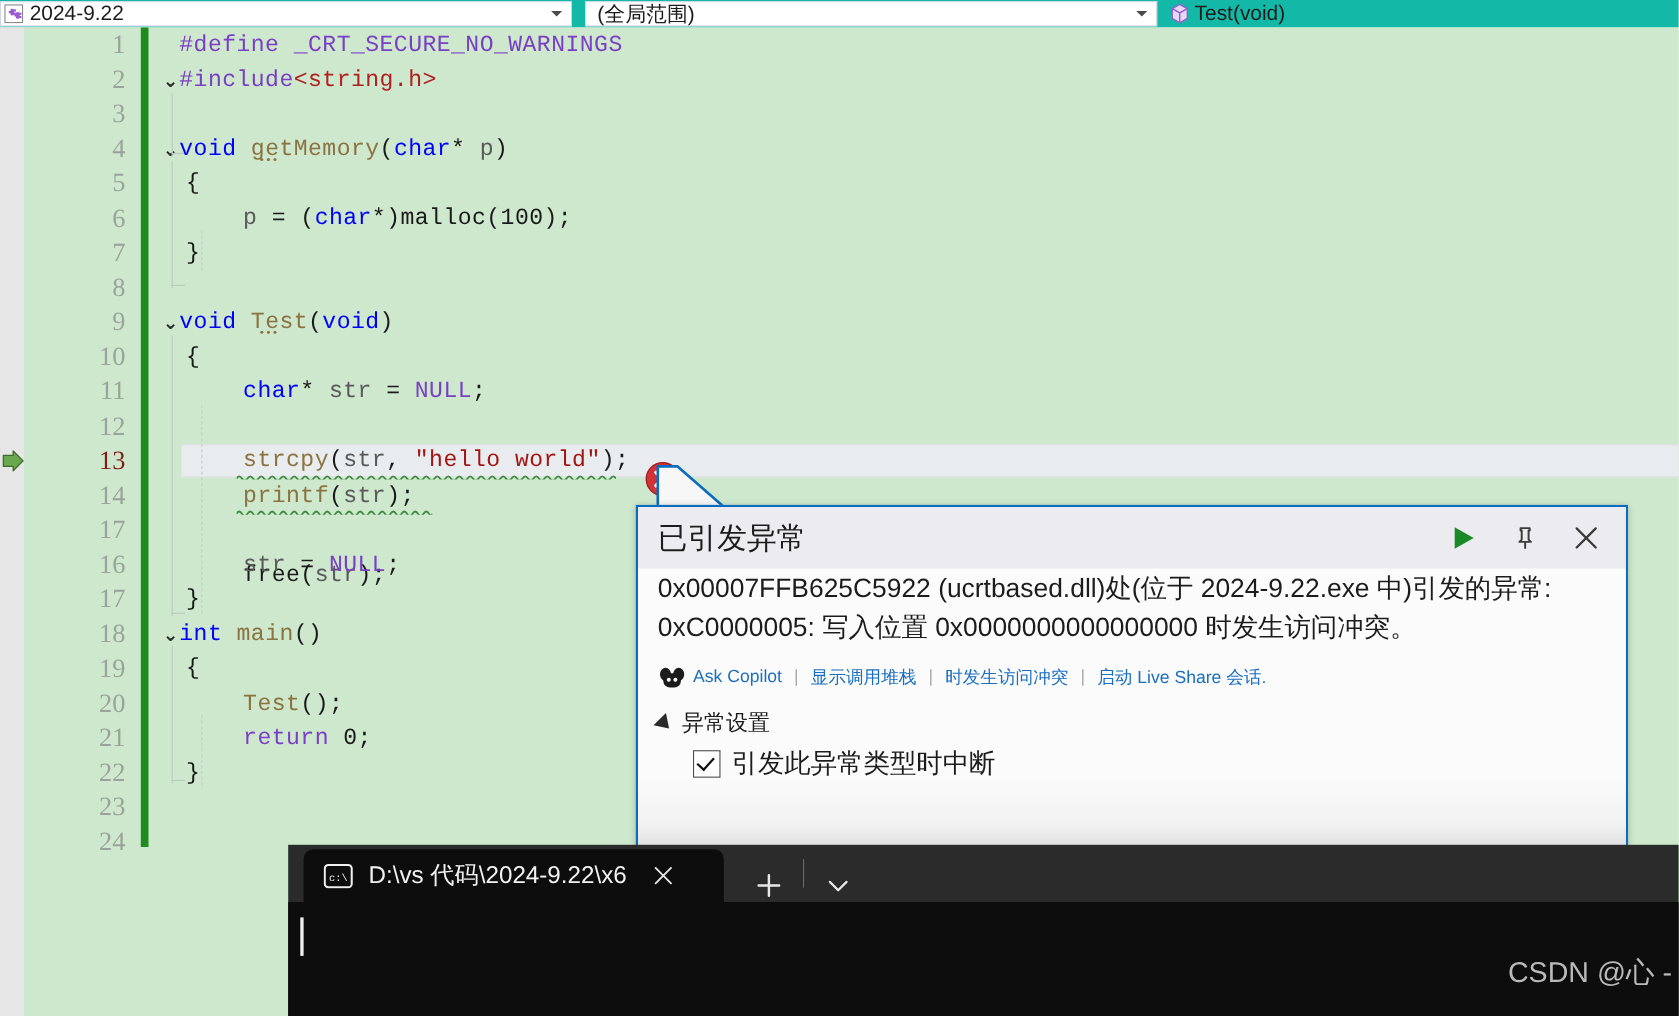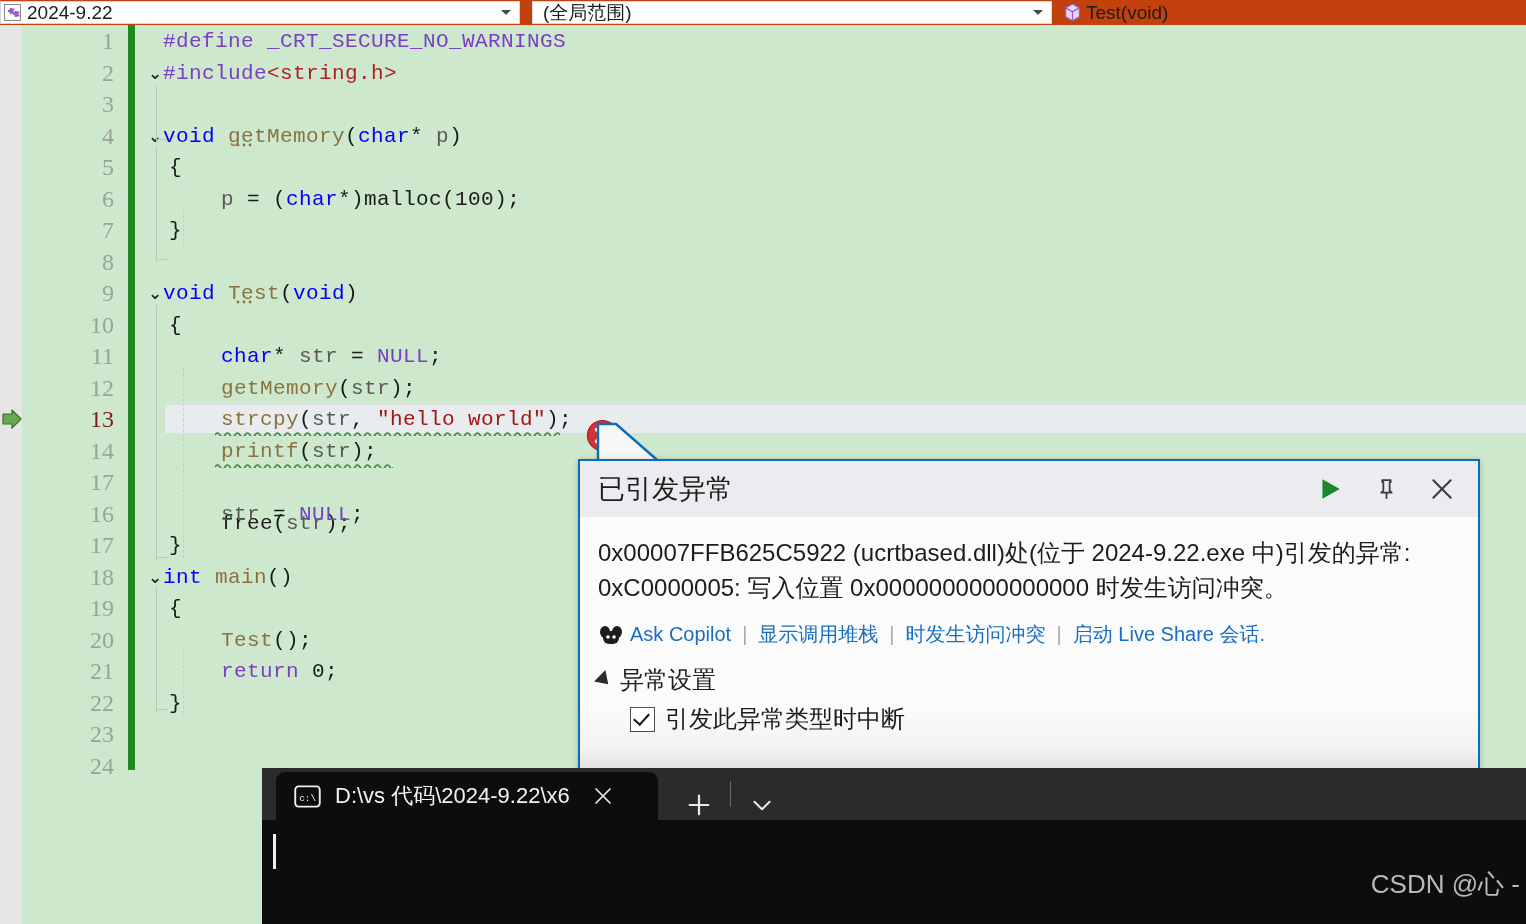--- a/index.html
+++ b/index.html
@@ -6,21 +6,21 @@
   body{
     width:1526px;height:924px;overflow:hidden;position:relative;
     background:#ffffff;
     font-family:"Liberation Sans","DejaVu Sans",sans-serif;
     -webkit-font-smoothing:antialiased;
   }
 
   
   #topbar{
     position:absolute;left:0;top:0;width:1526px;height:25px;
-    background:#c2410c;display:flex;align-items:stretch;
+    background:#14b8a6;display:flex;align-items:stretch;
   }
   .combo{
     background:#ffffff;border:1px solid #cfd6e6;margin:1px 0 1px 0;
     display:flex;align-items:center;position:relative;box-sizing:border-box;
   }
   #combo-file{width:520px;}
   #combo-scope{width:520px;margin-left:12px;}
   #combo-member{flex:1;margin-left:8px;border:none;background:transparent;}
   .combo-label{
     font-size:19px;color:#1c1c1c;white-space:nowrap;overflow:hidden;
@@ -98,33 +98,33 @@
     border:2px solid #0a6cbc;background:#f7f7f7;box-sizing:border-box;
     box-shadow:0 1px 6px rgba(0,0,0,.22);
   }
   #dlg-pointer{position:absolute;left:596px;top:420px;width:70px;height:48px;}
   #dlg-head{
     height:56px;background:#ececf0;display:flex;align-items:center;padding:0 14px 0 18px;
   }
   #dlg-title{font-size:27px;color:#1c1c1c;font-family:"Liberation Sans","DejaVu Sans",sans-serif;}
   #dlg-actions{margin-left:auto;display:flex;align-items:center;gap:24px;padding-right:6px;}
   .dlg-btn{width:32px;height:32px;display:flex;align-items:center;justify-content:center;}
-  #dlg-body{padding:18px 20px 0 18px;position:relative;height:263px;box-sizing:border-box;
+  #dlg-body{padding:1px 20px 0 18px;position:relative;height:263px;box-sizing:border-box;
     background:linear-gradient(to bottom,#fbfbfb 0%,#fbfbfb 72%,#f2f2f2 88%,#d9d9d9 100%);}
   #dlg-msg{
     font-size:24px;line-height:35px;color:#1c1c1c;width:850px;
     font-family:"Liberation Sans","DejaVu Sans",sans-serif;
   }
-  #dlg-links{margin-top:16px;display:flex;align-items:center;font-size:20px;}
+  #dlg-links{margin-top:16px;display:flex;align-items:center;font-size:16px;}
   #dlg-links a{color:#1a6ec0;text-decoration:none;white-space:nowrap;}
   #dlg-links a.firstlink{color:#1a6ec0;}
   .lsep{color:#a9a9a9;margin:0 11px;font-weight:300;}
   .copilot-icon{width:26px;height:24px;margin-right:6px;flex:none;}
   #dlg-settings{margin-top:16px;}
-  #settings-row{display:flex;align-items:center;font-size:24px;color:#1c1c1c;}
+  #settings-row{display:flex;align-items:center;font-size:20px;color:#1c1c1c;}
   #tri{width:0;height:0;border-top:8px solid transparent;border-bottom:8px solid transparent;
        border-left:12px solid #2b2b2b;margin-right:10px;transform:rotate(45deg);}
   #check-row{display:flex;align-items:center;margin:7px 0 0 32px;font-size:24px;color:#1c1c1c;}
   .checkbox{
     width:23px;height:23px;border:1.6px solid #4c4c4c;background:#fff;margin-right:10px;
     position:relative;flex:none;
   }
   .checkbox::after{
     content:"";position:absolute;left:6px;top:2px;width:7px;height:13px;
     border:solid #111;border-width:0 2.6px 2.6px 0;transform:rotate(42deg);
@@ -244,21 +244,20 @@
     <div class="cl" style="left:28px;top:1px;"><span class="pp">#define</span><span class="pl"> </span><span class="mac">_CRT_SECURE_NO_WARNINGS</span></div>
     <div class="cl" style="left:28px;top:33px;"><span class="pp">#include</span><span class="inc">&lt;string.h&gt;</span></div>
     <div class="cl" style="left:28px;top:96px;"><span class="kw">void</span><span class="pl"> </span><span class="fn">getMemory</span><span class="pl">(</span><span class="kw">char</span><span class="pl">* </span><span class="id">p</span><span class="pl">)</span></div>
     <div class="cl" style="left:34px;top:127px;"><span class="pl">{</span></div>
     <div class="cl" style="left:34px;top:159px;"><span class="pl">    </span><span class="id">p</span><span class="pl"> = (</span><span class="kw">char</span><span class="pl">*)</span><span class="pl">malloc</span><span class="pl">(</span><span class="num">100</span><span class="pl">);</span></div>
     <div class="cl" style="left:34px;top:190px;"><span class="pl">}</span></div>
     <div class="cl" style="left:28px;top:222px;"></div>
     <div class="cl" style="left:28px;top:253px;"><span class="kw">void</span><span class="pl"> </span><span class="fn">Test</span><span class="pl">(</span><span class="kw">void</span><span class="pl">)</span></div>
     <div class="cl" style="left:34px;top:285px;"><span class="pl">{</span></div>
     <div class="cl" style="left:34px;top:316px;"><span class="pl">    </span><span class="kw">char</span><span class="pl">* </span><span class="id">str</span><span class="pl"> = </span><span class="pp">NULL</span><span class="pl">;</span></div>
-    <div class="cl" style="left:34px;top:348px;"><span class="pl">    </span><span class="fn">getMemory</span><span class="pl">(</span><span class="id">str</span><span class="pl">);</span></div>
     <div class="cl" style="left:34px;top:379px;"><span class="pl">    </span><span class="fn">strcpy</span><span class="pl">(</span><span class="id">str</span><span class="pl">, </span><span class="str">"hello world"</span><span class="pl">);</span></div>
     <div class="cl" style="left:34px;top:411px;"><span class="pl">    </span><span class="fn">printf</span><span class="pl">(</span><span class="id">str</span><span class="pl">);</span></div>
     <div class="cl" style="left:34px;top:442px;margin-top:41px;"><span class="pl">    </span><span class="pl">free</span><span class="pl">(</span><span class="id">str</span><span class="pl">);</span></div>
     <div class="cl" style="left:34px;top:474px;"><span class="pl">    </span><span class="id">str</span><span class="pl"> = </span><span class="pp">NULL</span><span class="pl">;</span></div>
     <div class="cl" style="left:34px;top:505px;"><span class="pl">}</span></div>
     <div class="cl" style="left:28px;top:537px;"><span class="kw">int</span><span class="pl"> </span><span class="fn">main</span><span class="pl">()</span></div>
     <div class="cl" style="left:34px;top:568px;"><span class="pl">{</span></div>
     <div class="cl" style="left:34px;top:600px;"><span class="pl">    </span><span class="fn">Test</span><span class="pl">();</span></div>
     <div class="cl" style="left:34px;top:631px;"><span class="pl">    </span><span class="pp">return</span><span class="pl"> </span><span class="num">0</span><span class="pl">;</span></div>
     <div class="cl" style="left:34px;top:663px;"><span class="pl">}</span></div>

